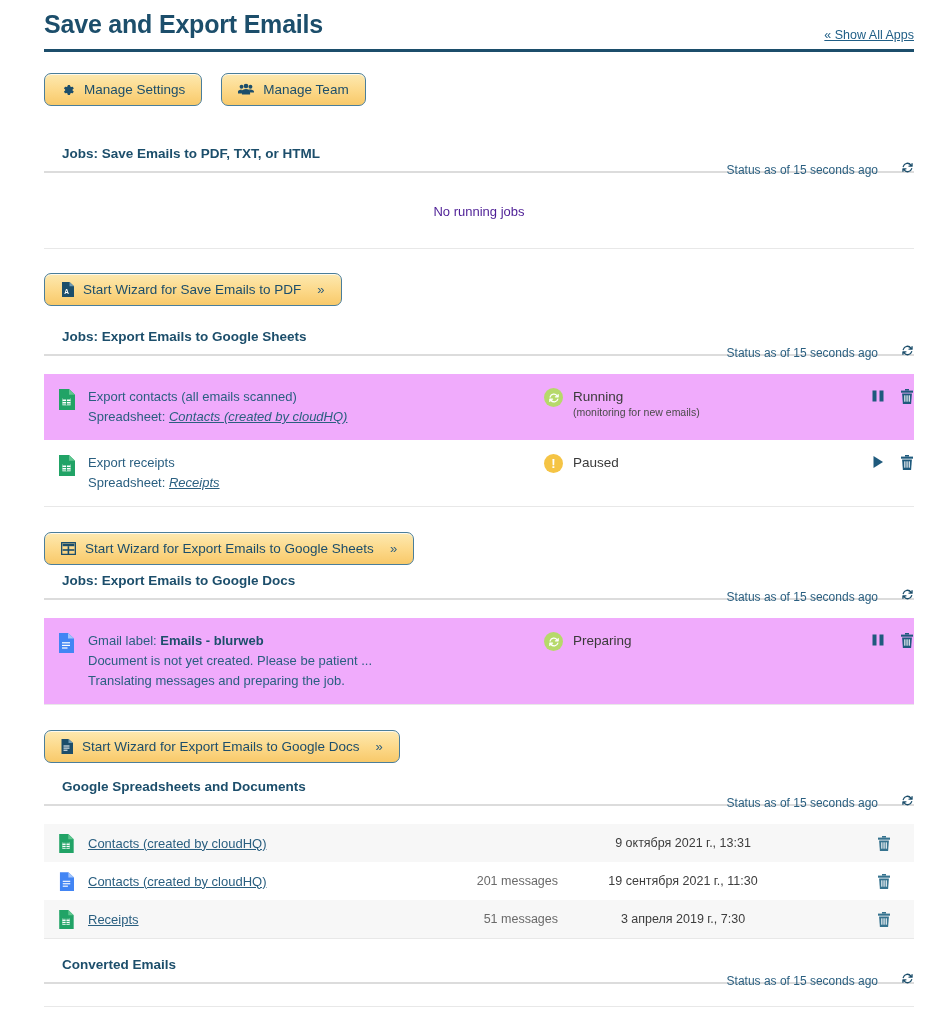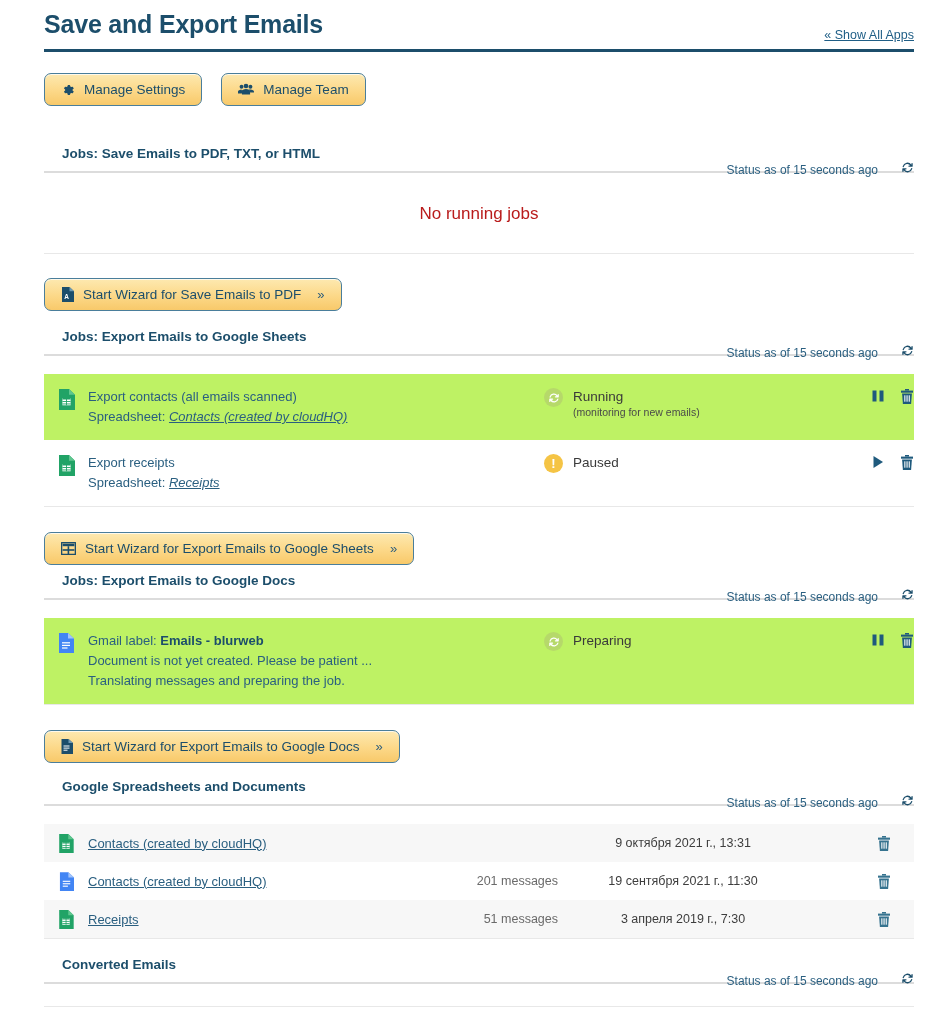--- a/index.html
+++ b/index.html
@@ -62,40 +62,40 @@
     white-space: nowrap;
   }
   .sec-rule { height: 2px; background: #dcdcdc; width: 100%; margin-top: 2px; }
 
   
   .job-list { width: 100%; border-bottom: 1px solid #e8e8e8; }
   .job-row {
     display: flex; align-items: flex-start; width: 100%;
     padding: 13px 0 13px 0; position: relative;
   }
-  .job-row.shade { background: #bef264; }
+  .job-row.shade { background: #f0abfc; }
   .job-icon { width: 44px; flex: 0 0 44px; display: flex; justify-content: center; padding-top: 2px; }
   .job-main { flex: 1 1 auto; min-width: 0; padding-right: 8px; }
   .job-line { font-size: 13px; color: #2a5f80; line-height: 20px; }
   .job-link { color: #2a5f80; text-decoration: underline; font-style: italic; cursor: pointer; }
   .job-status { flex: 0 0 300px; display: flex; align-items: flex-start; gap: 10px; padding-top: 1px; }
   .job-status .txt { font-size: 13.5px; color: #3a3a3a; line-height: 17px; }
   .job-status .sub { font-size: 10.5px; color: #4a4a4a; line-height: 14px; }
   .job-actions { flex: 0 0 70px; display: flex; align-items: flex-start; gap: 15px; padding-top: 2px; justify-content: flex-end; }
   .act { cursor: pointer; display: inline-flex; }
 
   
   .badge { width: 19px; height: 19px; border-radius: 50%; display: inline-flex;
            align-items: center; justify-content: center; flex: 0 0 19px; }
   .badge.green { background: #b6d96a; }
   .badge.amber { background: #f5c445; }
   .badge .bang { font-size: 13px; font-weight: bold; color: #ffffff; line-height: 13px; }
 
   .empty-jobs {
-    width: 100%; text-align: center; font-size: 17px; color: #b91c1c;
+    width: 100%; text-align: center; font-size: 13px; color: #4c1d95;
     padding: 31px 0 29px 0; border-bottom: 1px solid #e8e8e8;
   }
 
   
   .file-row { display: flex; align-items: center; width: 100%; height: 38px; }
   .file-row.shade { background: #f7f7f7; }
   .file-icon { width: 44px; flex: 0 0 44px; display: flex; justify-content: center; }
   .file-name { flex: 0 0 330px; font-size: 13px; }
   .file-name a { color: #2a5f80; text-decoration: underline; cursor: pointer; }
   .file-count { flex: 0 0 140px; text-align: right; font-size: 12.5px; color: #6a6a6a; }

